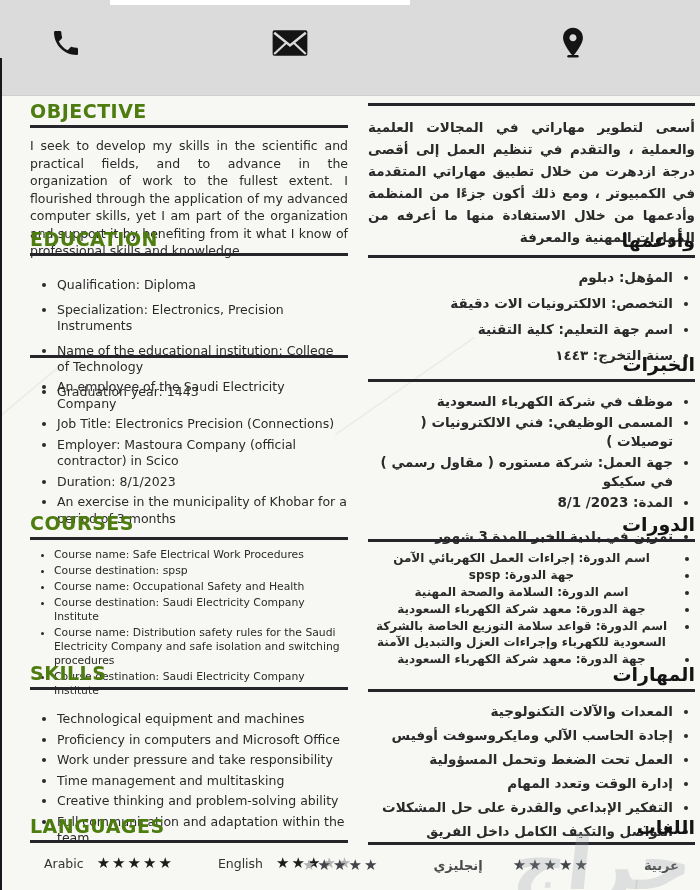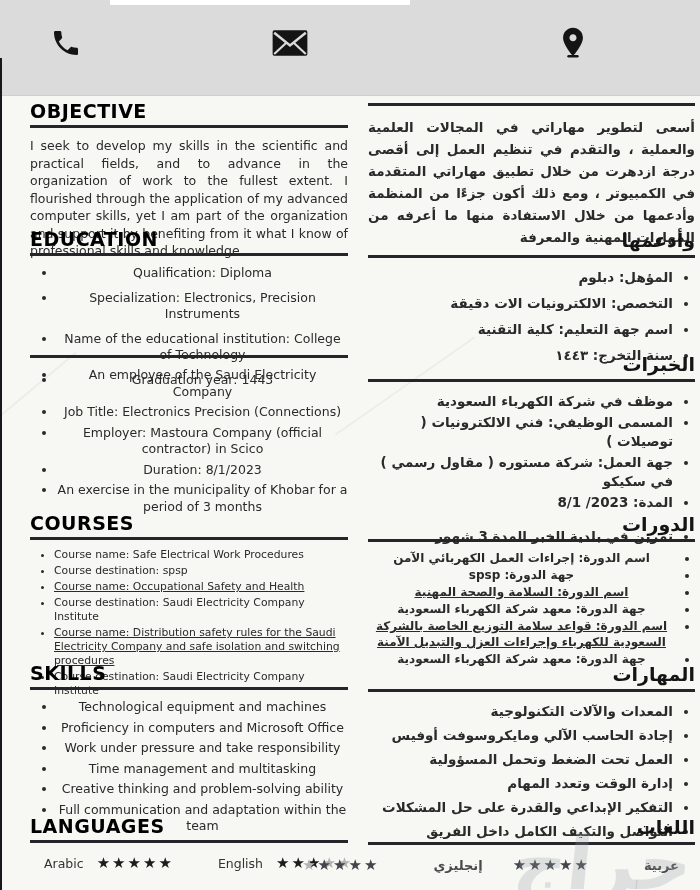--- a/index.html
+++ b/index.html
@@ -19,39 +19,39 @@
   .icon svg{display:block;}
   .icon-phone{left:50px;top:27px;}
   .icon-mail{left:271px;top:28px;}
   .icon-pin{left:556px;top:24px;}
   .page-edge{position:absolute;left:0;top:58px;width:2px;height:832px;background:#17171c;}
   
   .sec{position:absolute;}
   .sec-en{left:30px;width:318px;}
   .sec-ar{left:368px;width:327px;direction:rtl;text-align:right;}
   .sec-title-en{
-    font-size:19px;font-weight:bold;letter-spacing:.5px;color:#000000;
+    font-size:19px;font-weight:bold;letter-spacing:.5px;color:#4d7c0f;
     margin:0;line-height:22px;
   }
   .sec-title-ar{
     font-size:19px;font-weight:800;color:#141414;margin:0;line-height:24px;
   }
   .rule{height:3px;background:#26262a;margin-top:3px;border:0;}
   
   .p-en{font-size:12.5px;line-height:17.5px;text-align:justify;color:#2a2a2a;margin:9px 0 0 0;}
   .p-ar{font-size:13.5px;line-height:22px;font-weight:600;text-align:justify;color:#2a2a2a;margin:10px 0 0 0;}
   ul{margin:0;padding:0;}
-  .list-en{margin-top:9px;padding-left:27px;text-align:center;}
+  .list-en{margin-top:21px;padding-left:27px;}
   .list-en li{font-size:12.5px;line-height:16.5px;color:#2a2a2a;}
   .list-edu li{margin-bottom:8px;}
   .list-exp li{margin-bottom:4px;}
   .list-skill li{margin-bottom:4px;}
   .list-course{margin-top:8px;padding-left:24px;}
   .list-course li{font-size:10.8px;line-height:14px;color:#2a2a2a;margin-bottom:2px;}
-  .group-gap{text-decoration:underline;}
+  .group-gap{}
   .list-ar{margin-top:10px;padding-right:22px;}
   .list-ar li{font-size:13.5px;line-height:19px;font-weight:600;color:#2a2a2a;}
   .list-ar-edu li{margin-bottom:7px;}
   .list-ar-exp li{margin-bottom:2px;}
   .list-ar-skill li{margin-bottom:5px;}
   .list-ar-course{margin-top:8px;padding-right:20px;}
   .list-ar-course li{font-size:12px;line-height:16px;font-weight:600;margin-bottom:1px;text-align:center;}
   .extra-gap{margin-top:15px;}
   
   .lang-row{display:flex;align-items:center;margin-top:13px;}

